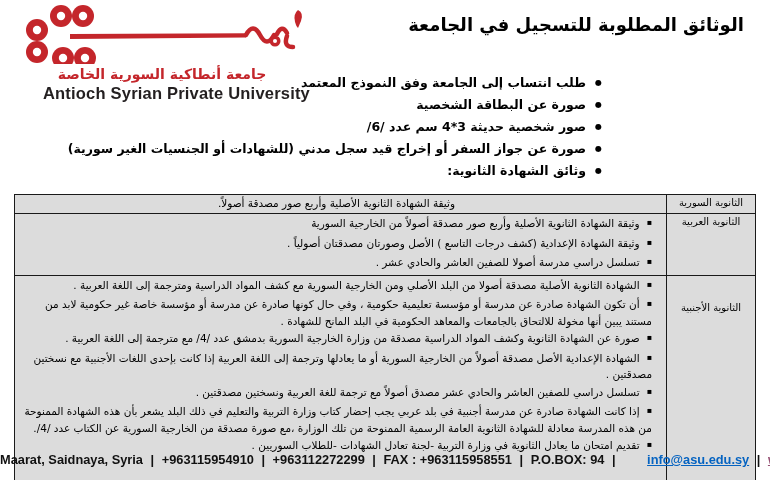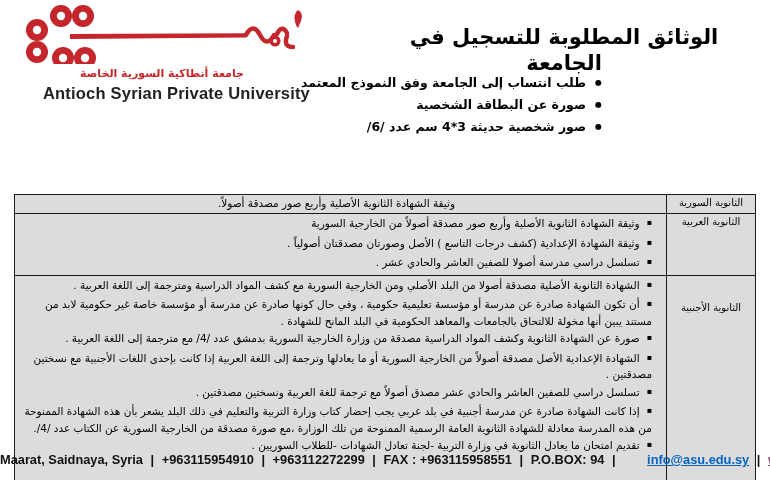--- a/index.html
+++ b/index.html
@@ -2,25 +2,25 @@
 <html lang="ar" style="--brand-red: #c4262b; --table-bg: #dcdcdc; --email-link: #0563c1; --website-link: #954f72;"><head>
 <meta charset="utf-8">
 <style>
   html,body{margin:0;padding:0;background:#fff;}
   body{width:770px;height:480px;overflow:hidden;font-family:"DejaVu Sans",sans-serif;}
   .page{position:relative;width:770px;height:480px;background:#fff;}
 
   
   .logo{position:absolute;left:14px;top:4px;width:296px;}
   .logo svg{display:block;}
-  .logo-ar{color:var(--brand-red,#c4262b);font-weight:bold;font-size:11px;text-align:center;direction:rtl;margin-top:1px;line-height:18px;}
+  .logo-ar{color:var(--brand-red,#c4262b);font-weight:bold;font-size:14px;text-align:center;direction:rtl;margin-top:1px;line-height:18px;}
   .logo-en{color:#231f20;font-weight:bold;font-size:16.5px;text-align:right;font-family:"Liberation Sans",sans-serif;letter-spacing:.2px;margin-top:1px;}
 
   
-  .title{position:absolute;top:12px;right:8px;width:372px;margin:12px;font-size:21px;font-weight:bold;color:#000;text-align:center;direction:rtl;line-height:26px;}
+  .title{position:absolute;top:12px;right:8px;width:372px;margin:0;font-size:18px;font-weight:bold;color:#000;text-align:center;direction:rtl;line-height:26px;}
 
   
   .req{position:absolute;top:76px;right:168px;margin:0;padding:0;list-style:none;direction:rtl;text-align:right;font-weight:bold;font-size:12.5px;color:#000;white-space:nowrap;}
   .req li{margin-bottom:8px;line-height:14px;}
   .req .dot{font-size:8px;margin-left:9px;vertical-align:2px;}
 
   
   table{position:absolute;top:194px;left:14px;width:742px;border-collapse:collapse;background:var(--table-bg,#dcdcdc);direction:rtl;font-size:10.5px;color:#000;table-layout:fixed;}
   td{border:1px solid #1a1a1a;vertical-align:top;padding:0;}
   td.hdr{width:88px;text-align:center;font-size:10px;padding-top:2px;}
@@ -76,20 +76,22 @@
     <div class="logo-ar" dir="rtl">جامعة أنطاكية السورية الخاصة</div>
     <div class="logo-en">Antioch Syrian Private University</div>
   </div>
 
   <h1 class="title">الوثائق المطلوبة للتسجيل في الجامعة</h1>
 
   <ul id="req-list" class="req">
       <li><span class="dot">●</span><span>طلب انتساب إلى الجامعة وفق النموذج المعتمد</span></li>
       <li><span class="dot">●</span><span>صورة عن البطاقة الشخصية</span></li>
       <li><span class="dot">●</span><span>صور شخصية حديثة 3*4 سم عدد /6/</span></li>
+      <li><span class="dot">●</span><span>صورة عن جواز السفر أو إخراج قيد سجل مدني (للشهادات أو الجنسيات الغير سورية)</span></li>
+      <li><span class="dot">●</span><span>وثائق الشهادة الثانوية:</span></li>
     </ul>
 
   <table id="doc-table">
       <tbody>
         <tr>
           <td class="hdr">الثانوية السورية</td>
           <td class="content">
             <div class="plain">وثيقة الشهادة الثانوية الأصلية وأربع صور مصدقة أصولاً.</div>
           </td>
         </tr>

